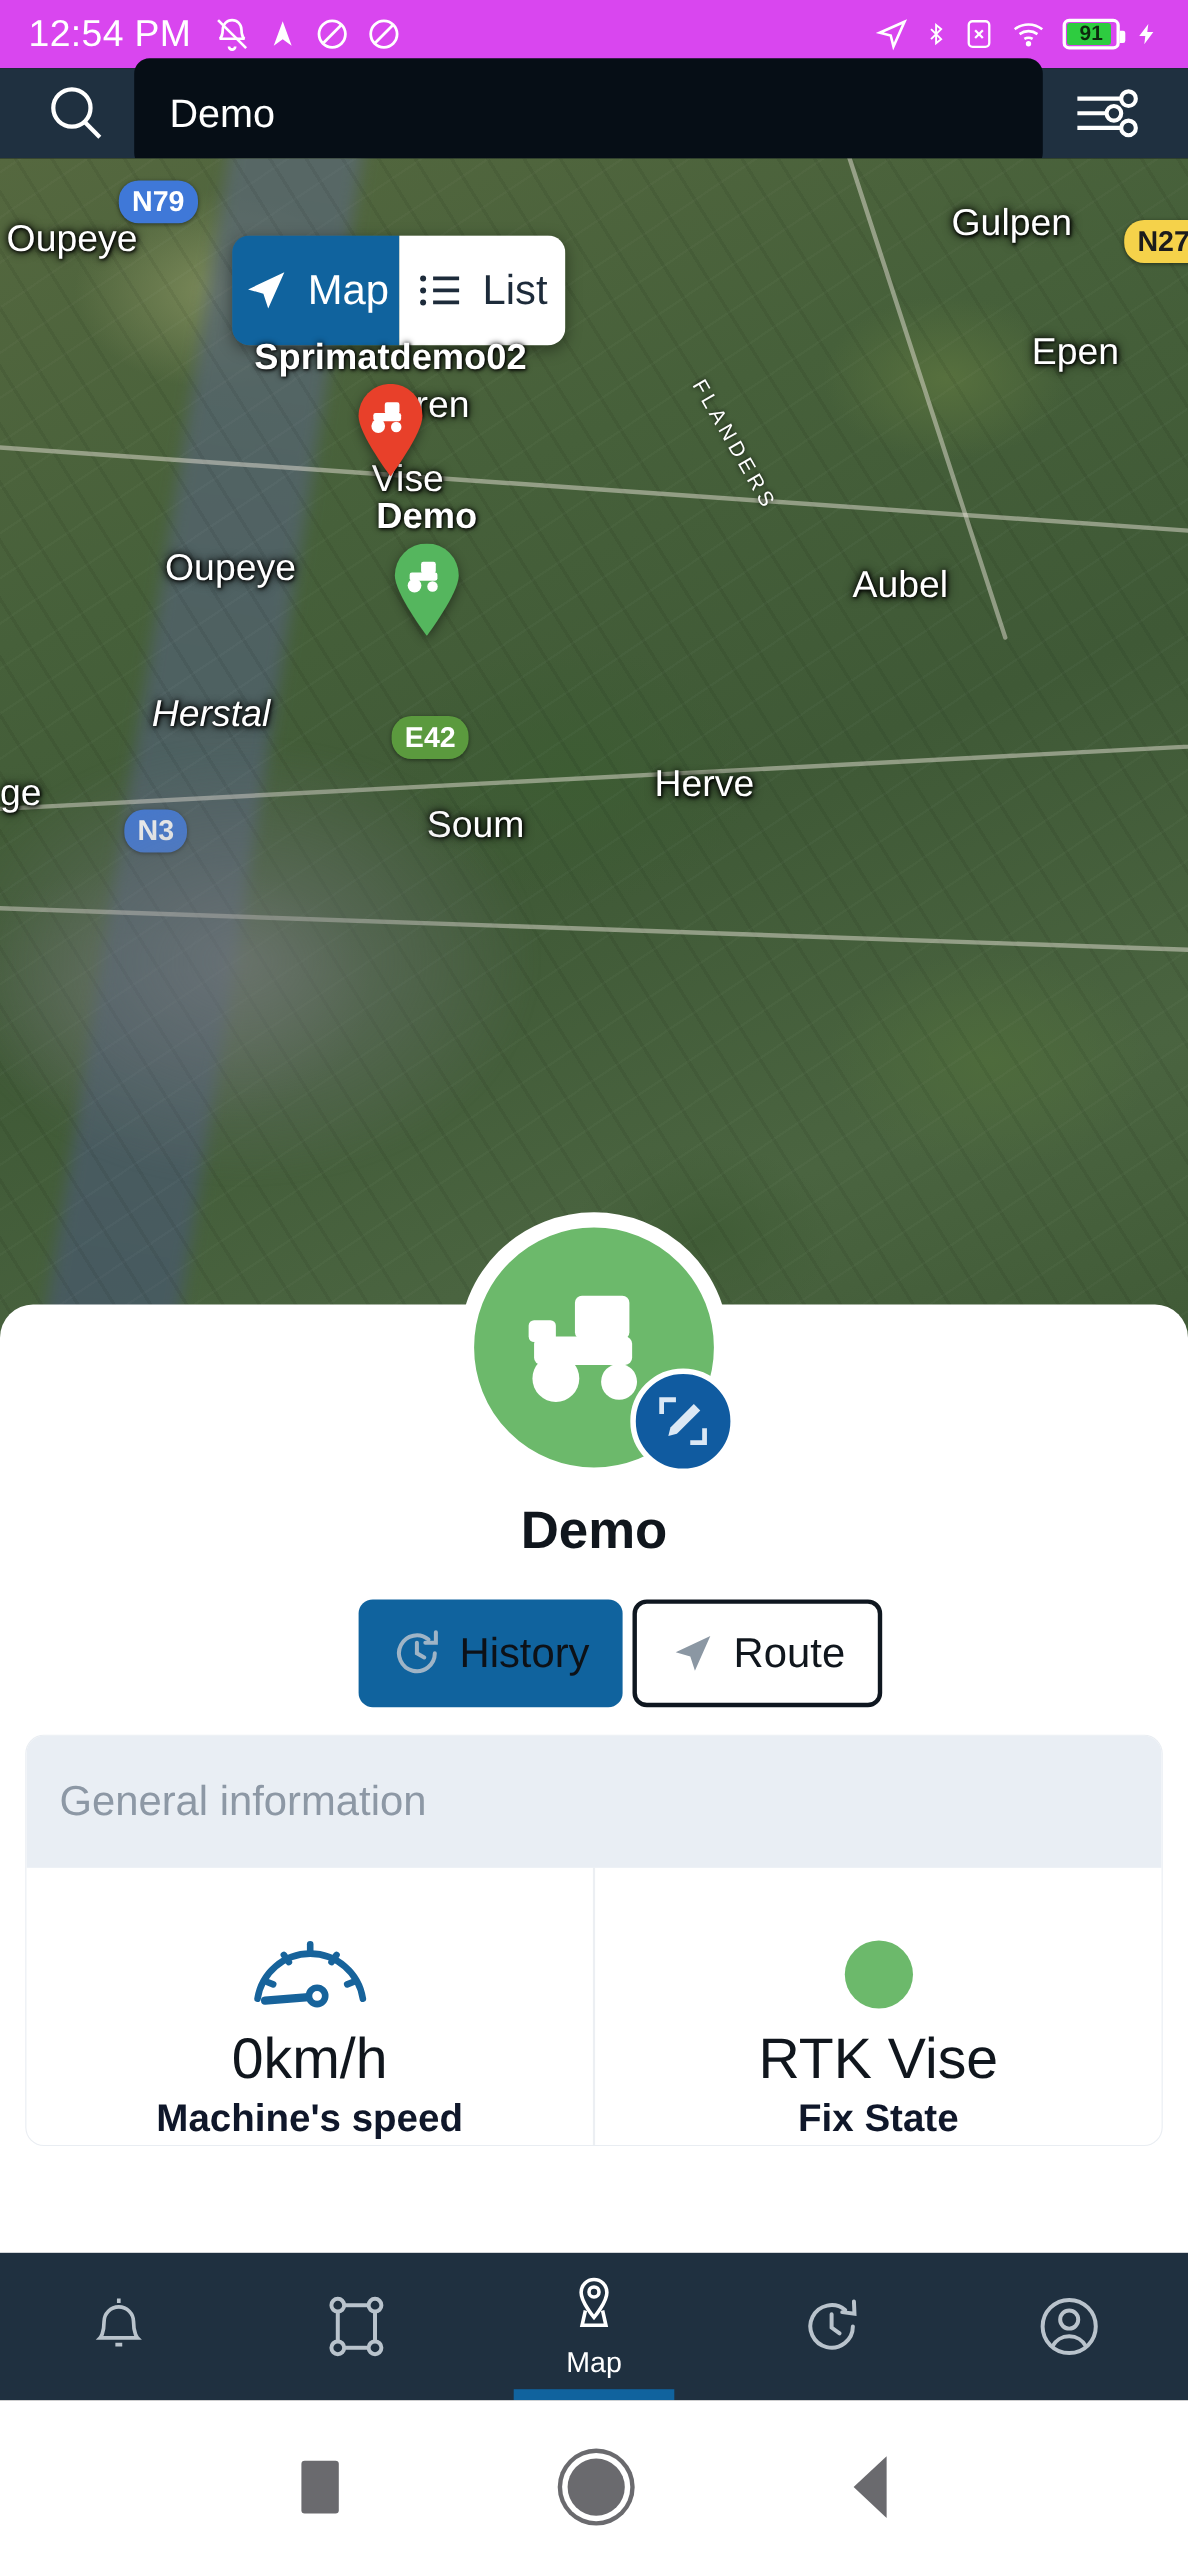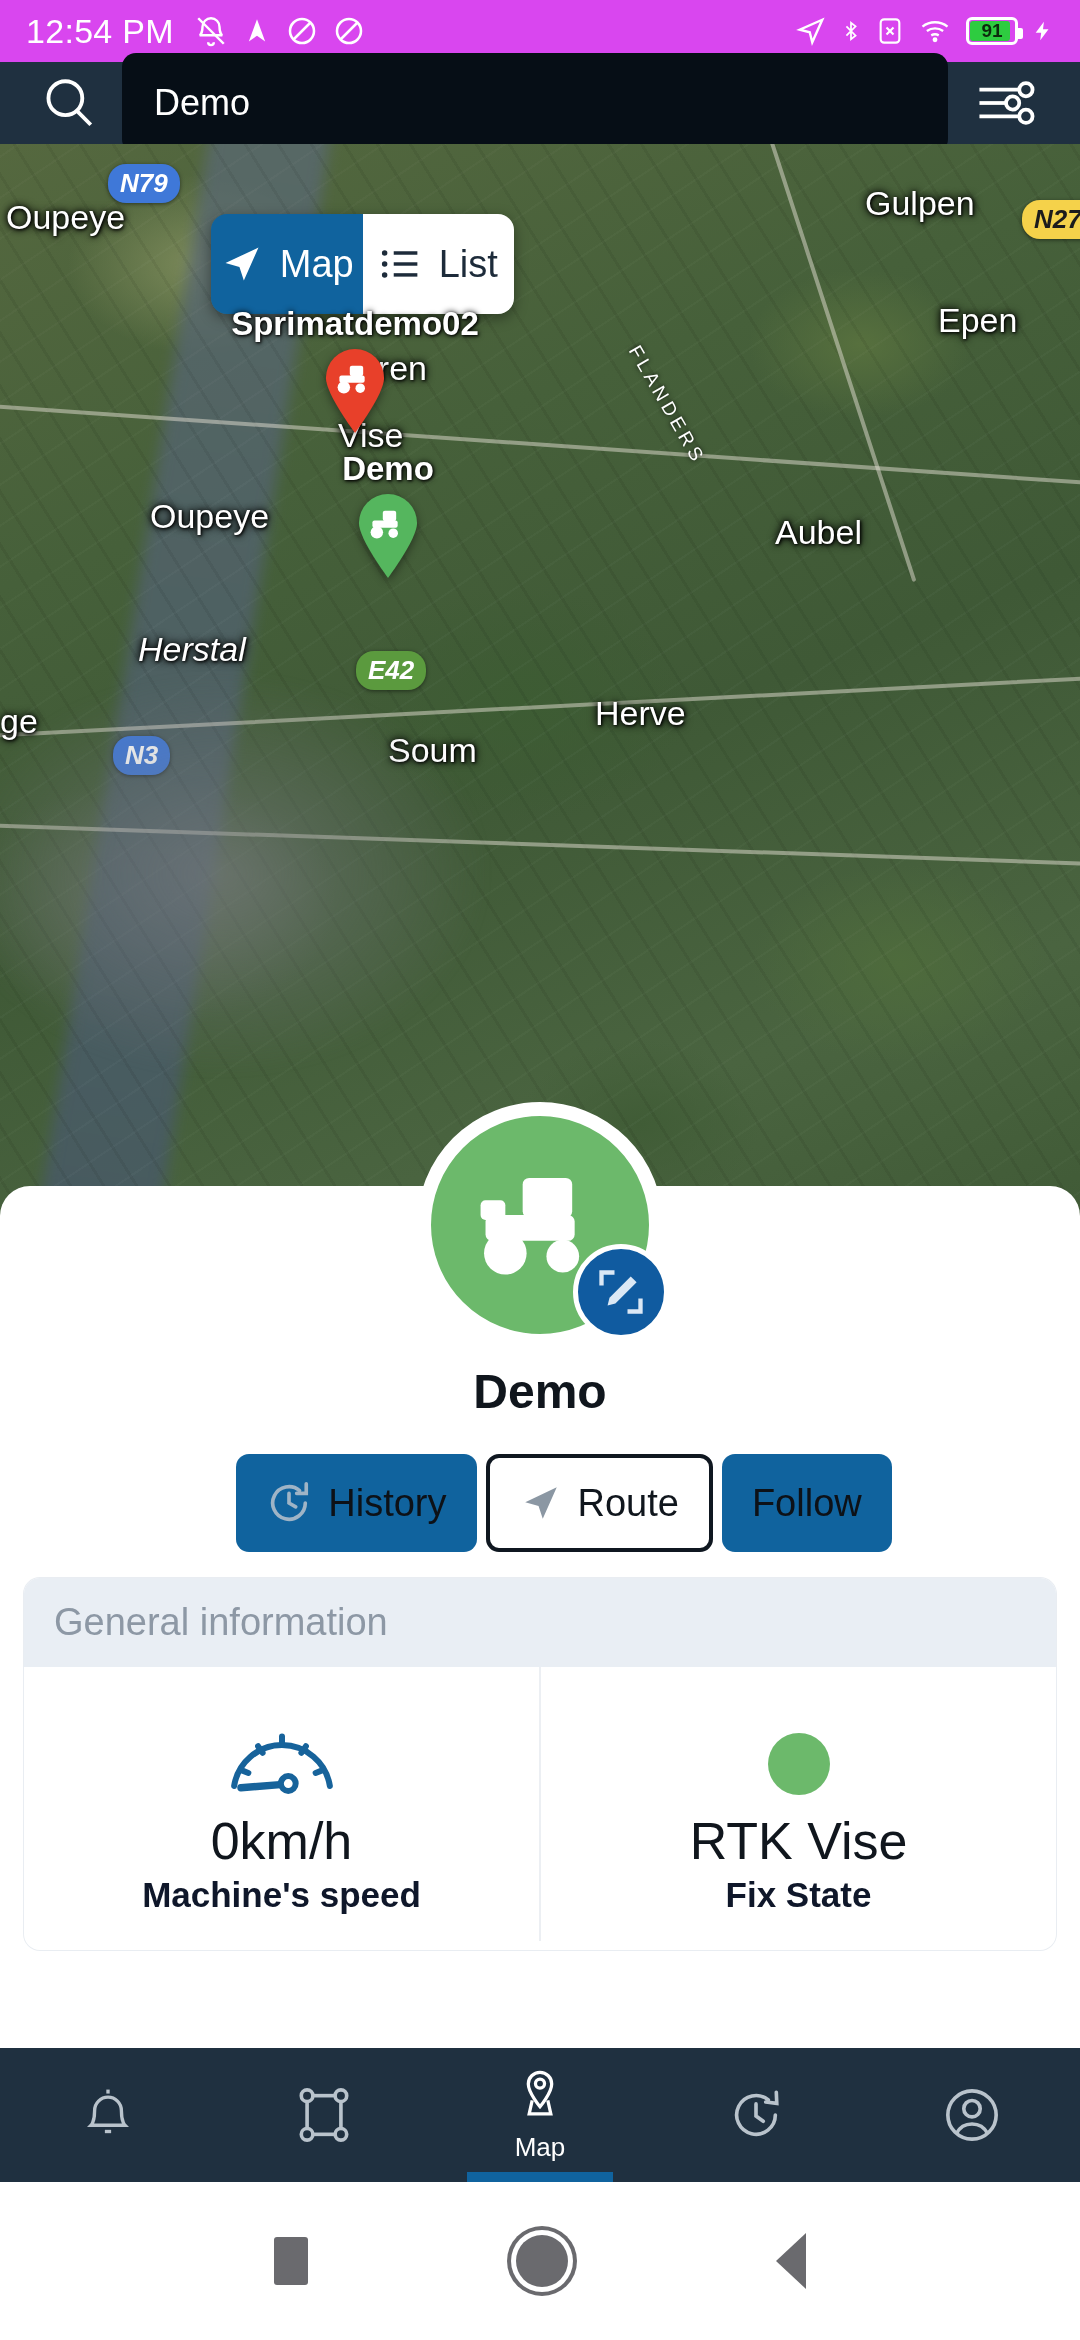--- a/index.html
+++ b/index.html
@@ -81,21 +81,20 @@
   }
 
   .place {
     position:absolute; color:#fff; font-size:34px; font-weight:400; white-space:nowrap;
     text-shadow:0 0 6px #000, 0 0 10px rgba(0,0,0,.9), 1px 1px 3px #000;
   }
   .shield {
     position:absolute; color:#fff; font-weight:700; font-size:26px;
     padding:4px 12px; border-radius:18px; background:#3f78d8;
     box-shadow:0 1px 4px rgba(0,0,0,.5);
-    font-style:italic;
   }
   .shield.yellow { background:#f5d24a; color:#1c1c1c; }
   .shield.green  { background:#5b9a3e; }
   .flanders {
     position:absolute; color:#fff; font-size:19px; letter-spacing:4px;
     transform:rotate(60deg); text-shadow:0 0 5px #000;
   }
 
   
   .toggle {
@@ -156,21 +155,21 @@
   }
   .btn-primary { background:#10639e; color:#0d1117; }
   .btn-outline { background:#fff; color:#10161d; border:4px solid #0f1720; }
 
   .info-card {
     position:absolute; top:392px; left:24px; right:24px; height:372px;
     border-radius:16px; overflow:hidden; background:#fff;
     box-shadow:0 0 0 1px #e9edf2;
   }
   .info-head {
-    height:89px; background:#e9eef4; display:flex; align-items:center;
+    height:120px; background:#e9eef4; display:flex; align-items:center;
     padding:0 30px; font-size:38px; color:#8d98a5;
   }
   .info-body { display:flex; height:274px; }
   .info-cell {
     flex:1; display:flex; flex-direction:column; align-items:center;
     justify-content:center; gap:4px; padding-top:10px;
   }
   .info-cell + .info-cell { border-left:2px solid #eceff3; }
   .cell-icon { height:92px; display:flex; align-items:flex-end; }
   .cell-value { font-size:52px; color:#10161d; margin-top:12px; }
@@ -387,23 +386,20 @@
           <polyline points="21,2 21,7 16,7"></polyline>
         <polyline points="12,7 12,12 15.5,14"></polyline>
       </svg>
       <span>History</span>
     </div>
     <div class="btn btn-outline">
       <svg width="42" height="42" viewBox="0 0 24 24" fill="#8b97a3">
         <path d="M21 3L3 11.5l7.6 2.2L13 21z"></path>
       </svg>
       <span>Route</span>
-    </div>
-    <div class="btn btn-primary">
-      <span>Follow</span>
     </div>
   </div>
 
   <div class="info-card">
     <div class="info-head">General information</div>
     <div class="info-body">
 
       <div class="info-cell">
         <span class="cell-icon">
           <svg width="114" height="72" viewBox="0 0 40 25" fill="none" stroke="#17639b" stroke-width="2.1" stroke-linecap="round">

